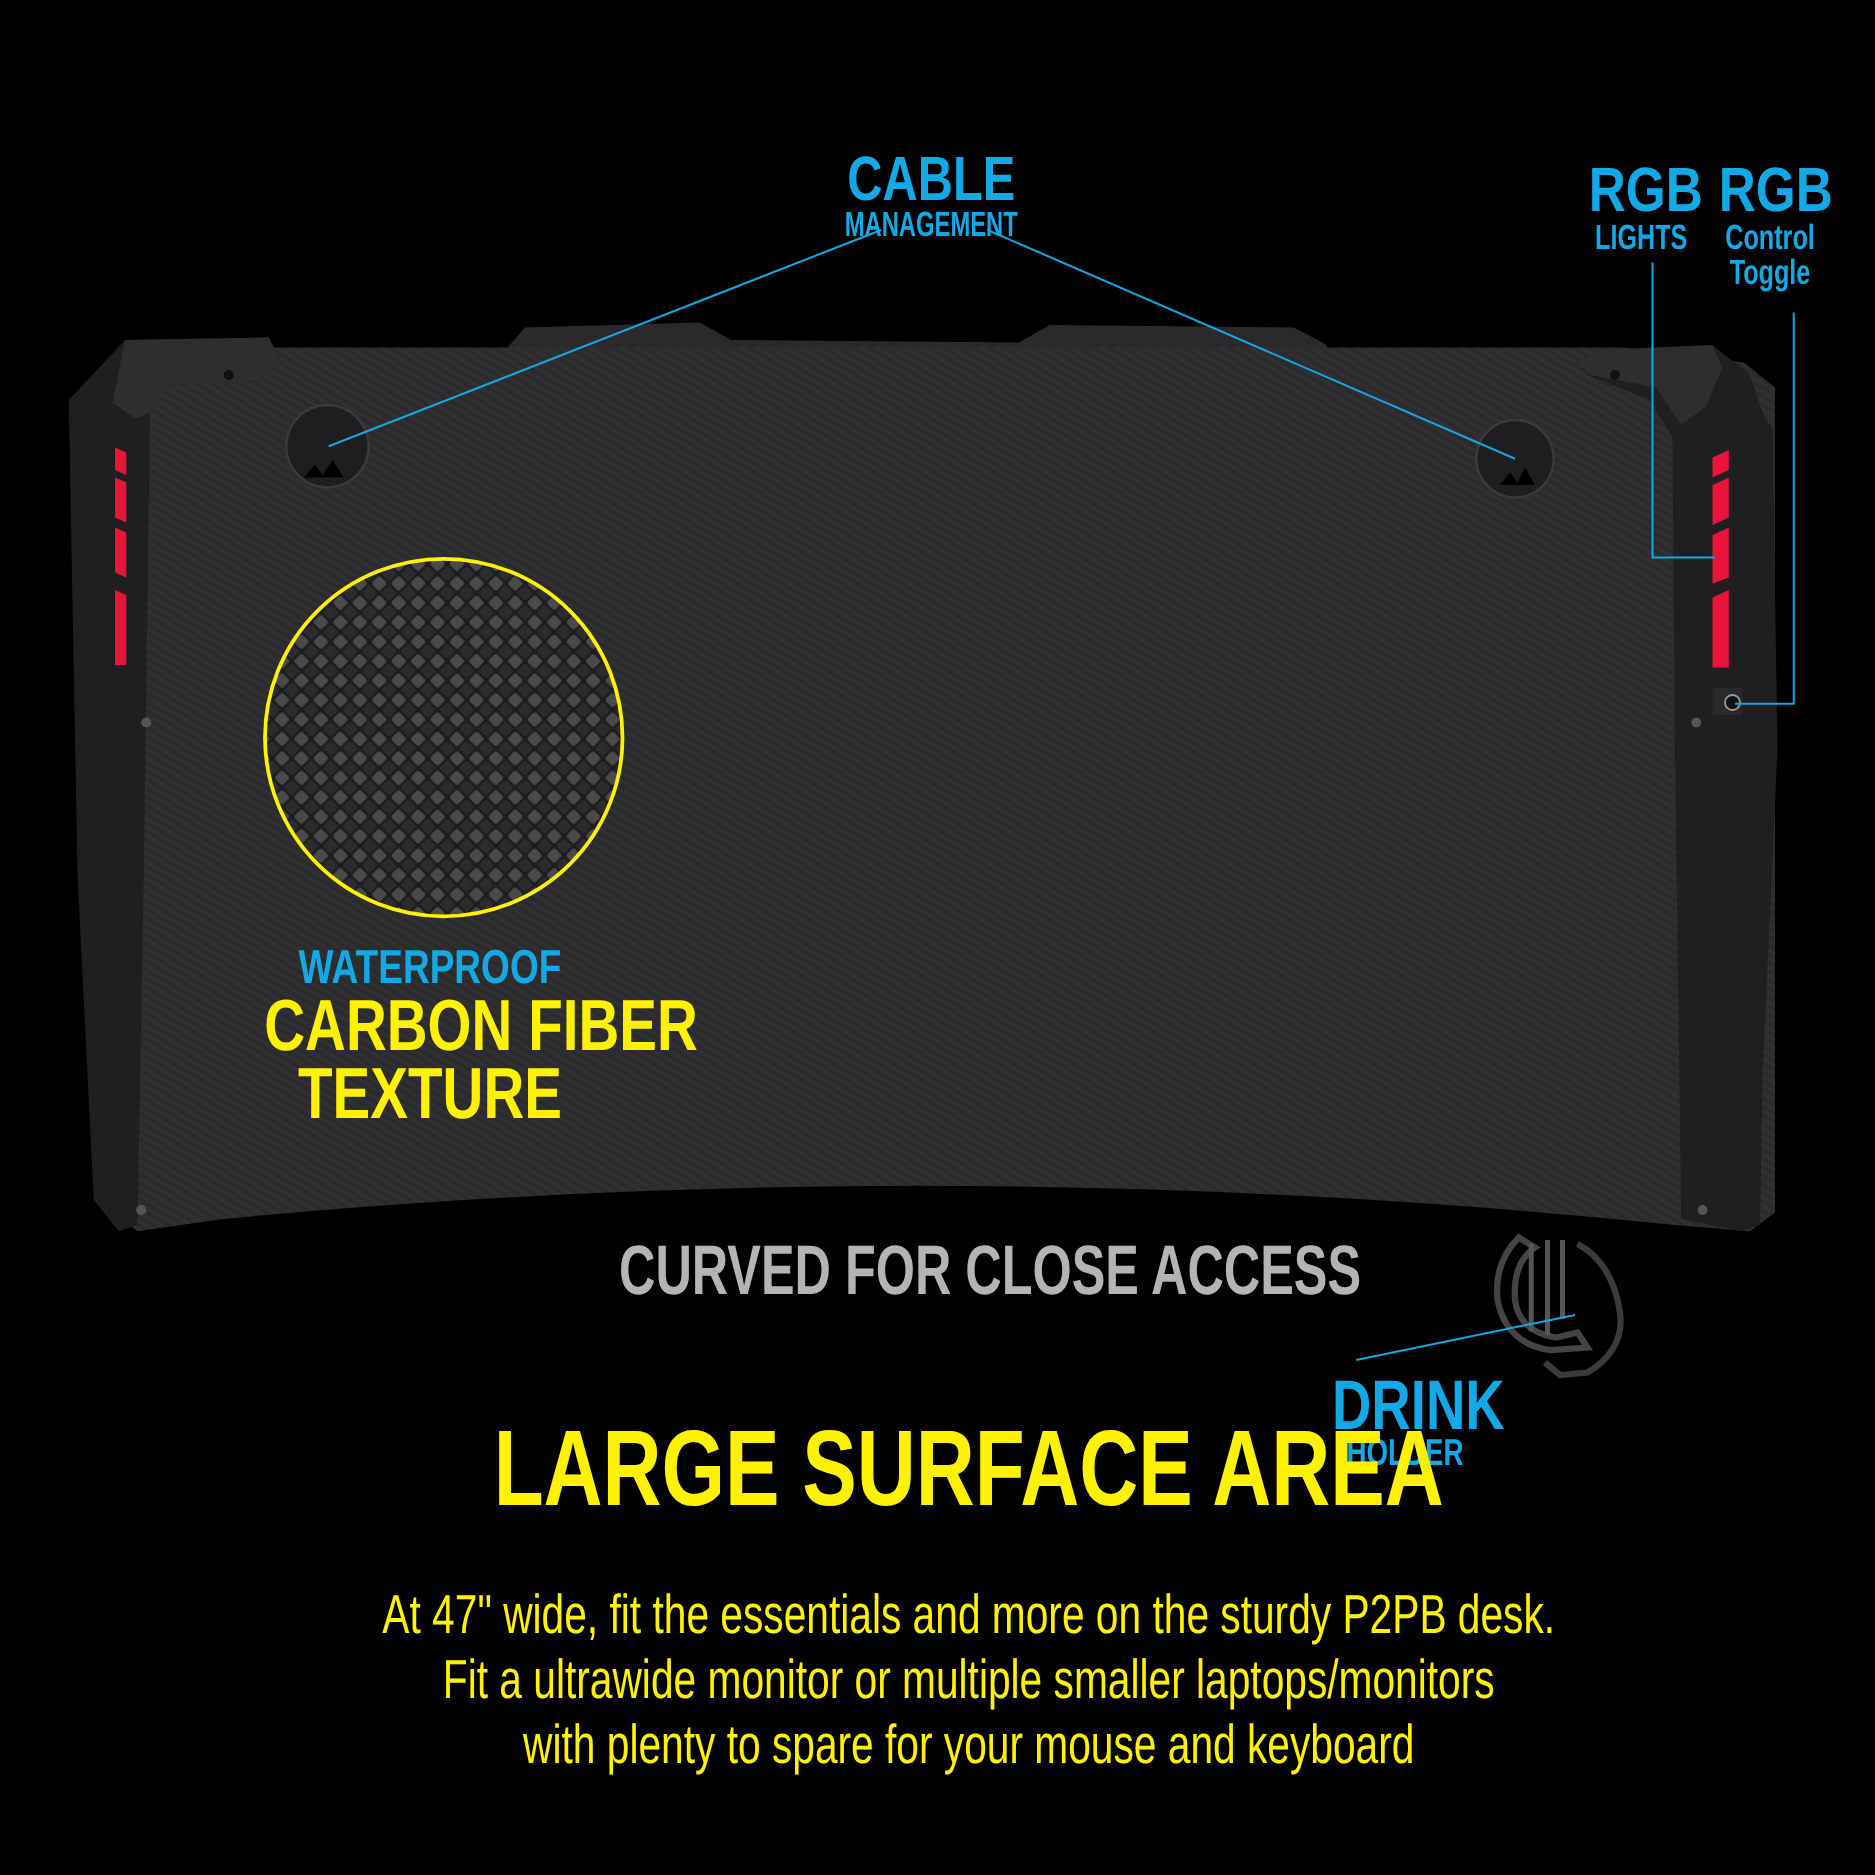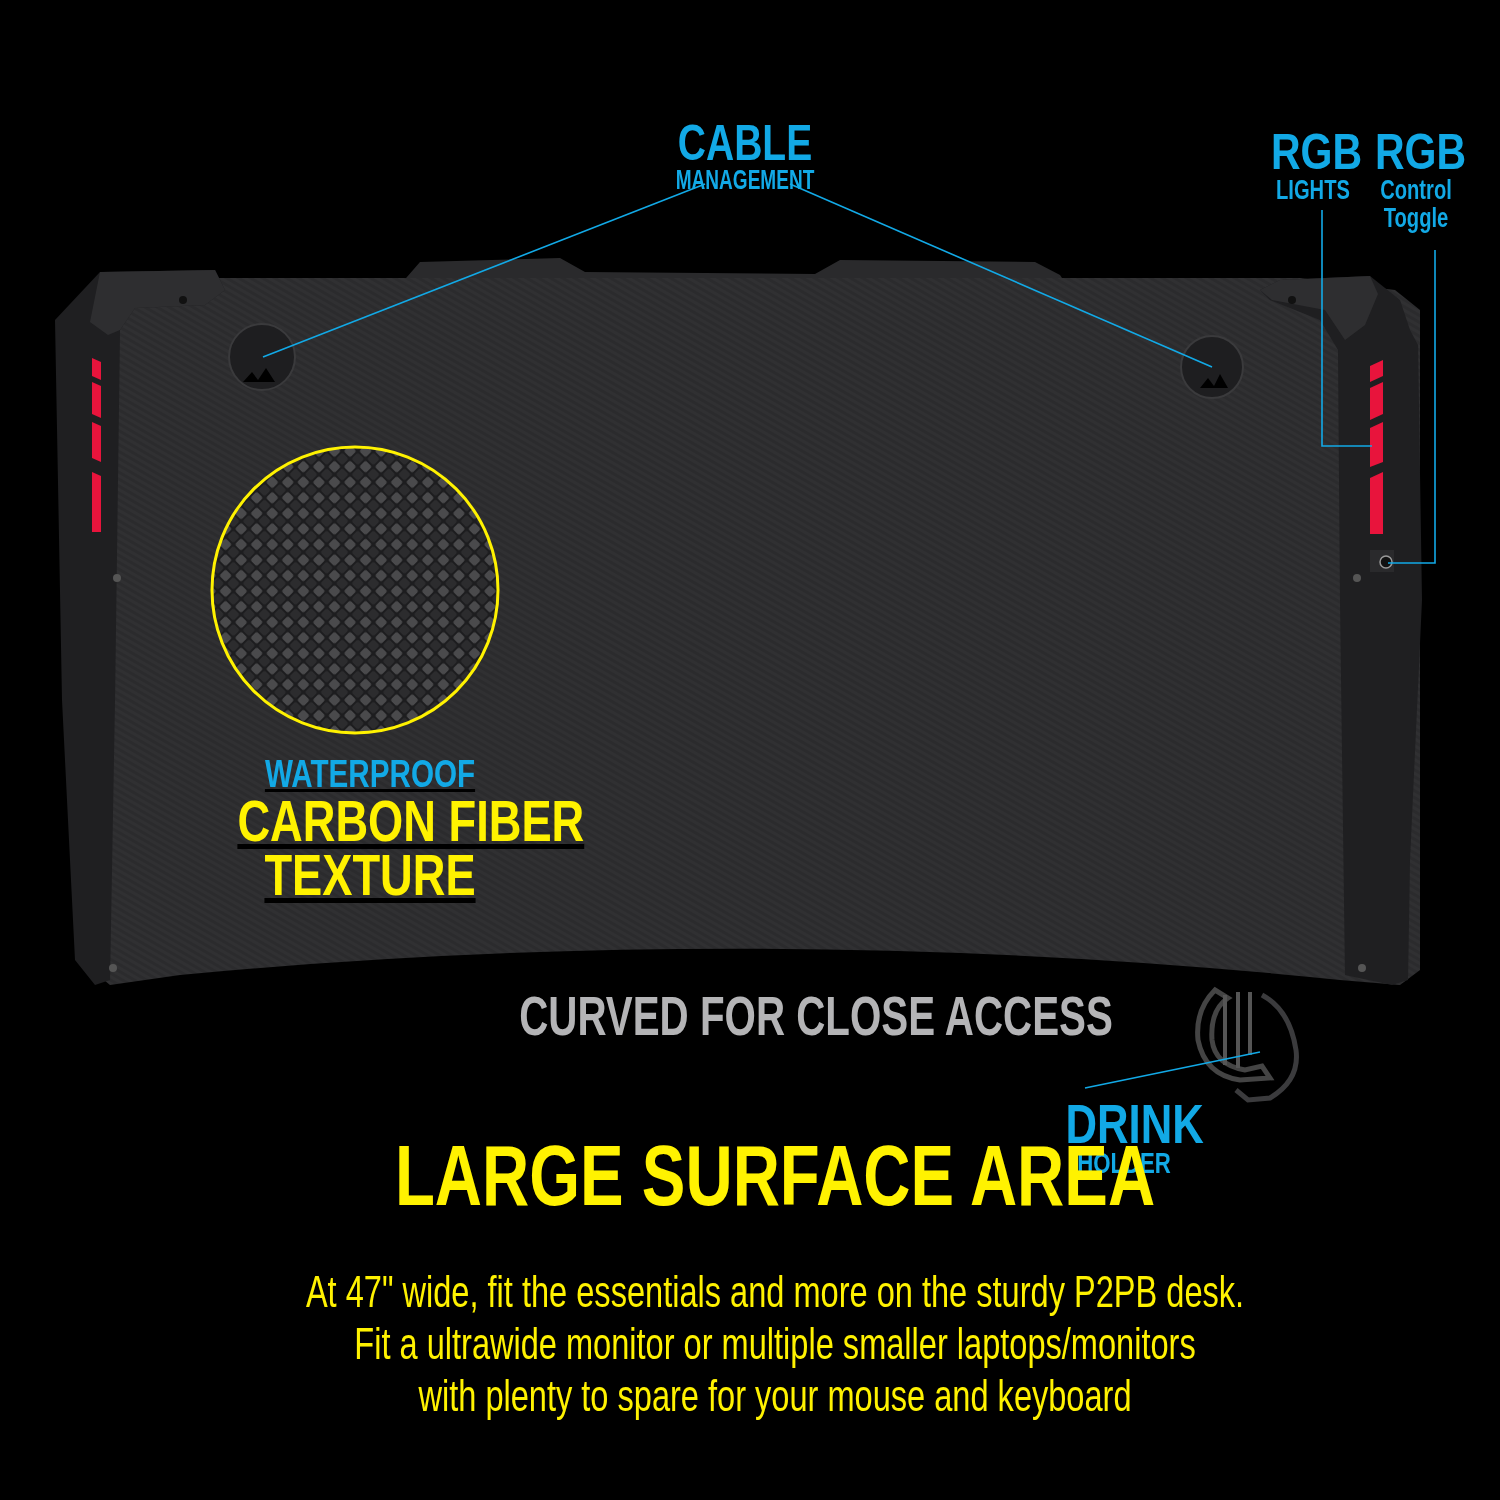--- a/index.html
+++ b/index.html
@@ -113,27 +113,27 @@
   <div class="cond blue" style="font-size:50px; line-height:48px; transform:scaleX(0.82); transform-origin:center top;">RGB</div>
   <div class="cond blue" style="font-size:28px; line-height:28px; transform:scaleX(0.72); transform-origin:center top;">LIGHTS</div>
 </div>
 
 <div class="abs center" style="left:1366px; top:128px; width:100px;">
   <div class="cond blue" style="font-size:50px; line-height:48px; transform:scaleX(0.82); transform-origin:center top;">RGB</div>
   <div class="cond blue" style="font-size:28px; line-height:28px; transform:scaleX(0.72); transform-origin:center top;">Control</div>
   <div class="cond blue" style="font-size:28px; line-height:28px; transform:scaleX(0.72); transform-origin:center top;">Toggle</div>
 </div>
 
-<div class="abs center" style="left:200px; top:754px; width:340px;text-decoration:underline;">
+<div class="abs center" style="left:174px; top:754px; width:340px;">
   <div class="cond blue" style="font-size:38px; line-height:40px; transform:scaleX(0.78); transform-origin:center top;">WATERPROOF</div>
   <div class="cond yellow" style="font-size:58px; line-height:54px; transform:scaleX(0.78); transform-origin:center top;">CARBON FIBER</div>
   <div class="cond yellow" style="font-size:58px; line-height:54px; transform:scaleX(0.78); transform-origin:center top;">TEXTURE</div>
 </div>
 
-<div class="abs center" style="left:424px; top:988px; width:680px;text-decoration:underline;">
+<div class="abs center" style="left:400px; top:988px; width:680px;text-decoration:underline;">
   <div class="cond gray" style="font-size:56px; line-height:56px; transform:scaleX(0.72); transform-origin:center top;">CURVED FOR CLOSE ACCESS</div>
 </div>
 
 <div class="abs center" style="left:1049px; top:1098px; width:150px;">
   <div class="cond blue" style="font-size:56px; line-height:52px; transform:scaleX(0.78); transform-origin:center top;">DRINK</div>
   <div class="cond blue" style="font-size:30px; line-height:26px; transform:scaleX(0.74); transform-origin:center top;">HOLDER</div>
 </div>
 
 <div class="abs center" style="left:200px; top:1132px; width:1150px;">
   <div class="cond yellow" style="font-size:86px; line-height:86px; transform:scaleX(0.76); transform-origin:center top;">LARGE SURFACE AREA</div>

